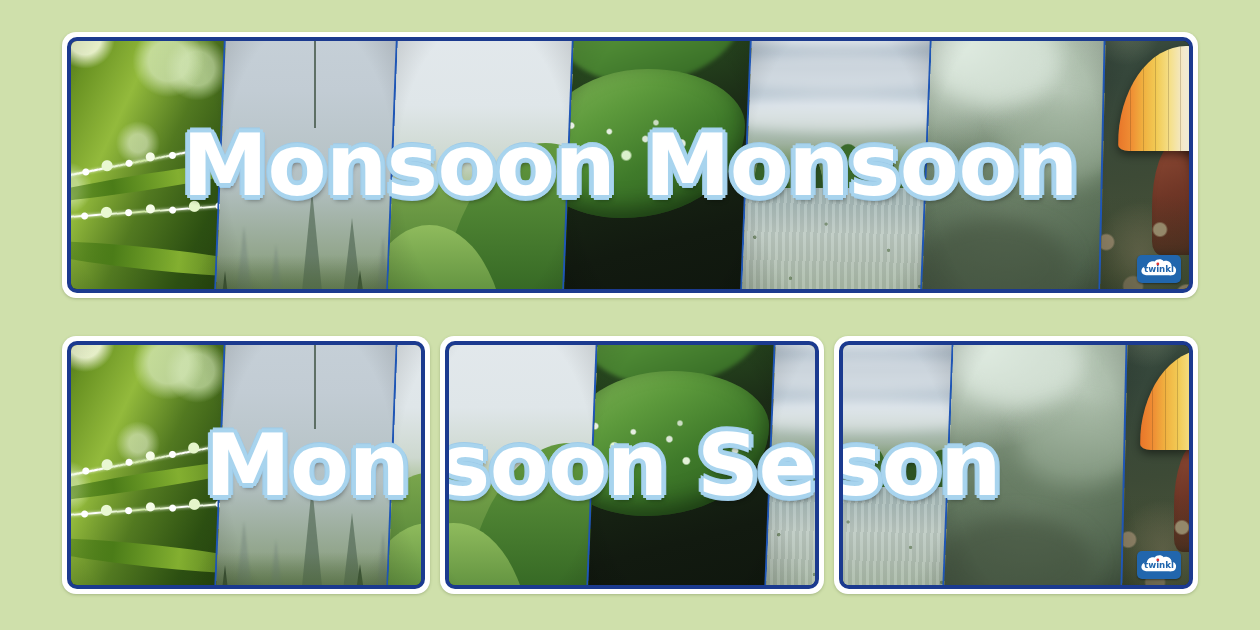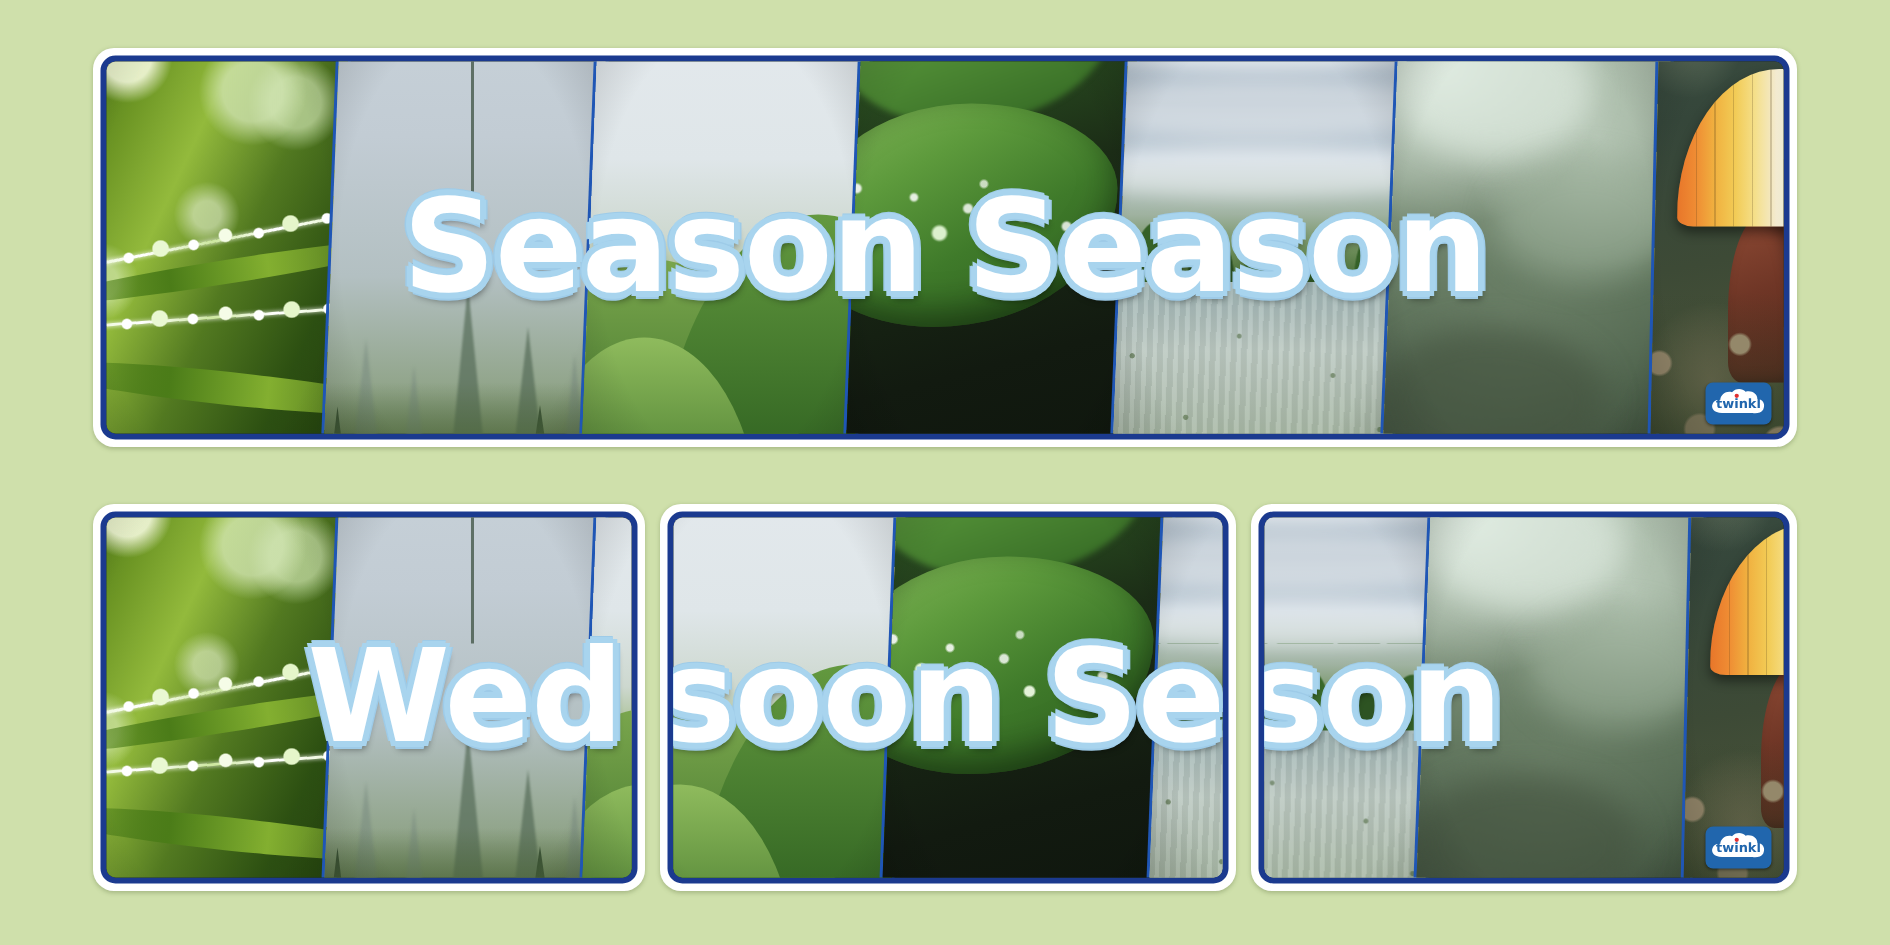--- a/index.html
+++ b/index.html
@@ -440,21 +440,21 @@
               </div>
               <div class="rubble"></div>
               <div class="vig"></div>
             </div>
           </div>
 
         </div>
       </div>
 
       <div class="title-layer" style="top:0; height:100%;">
-        <span class="title-text" style="font-size:86px;">Season Season</span>
+        <span class="title-text" style="font-size:86px;">Monsoon Monsoon</span>
       </div>
 
       <div class="twinkl" style="right:8px; bottom:6px; width:44px; height:28px;">
         <svg width="40" height="22" viewBox="0 0 100 56">
           <path d="M22 44 C8 44 3 36 6 29 C8 23 15 21 19 22 C20 12 30 6 39 9 C44 2 56 1 62 8 C72 5 82 11 82 20 C92 21 96 30 92 38 C89 44 80 45 74 44 Z" fill="#ffffff"></path>
           <text x="50" y="36" font-family="DejaVu Sans, sans-serif" font-size="22" font-weight="bold" fill="#2166ad" text-anchor="middle">twinkl</text>
           <circle cx="47" cy="15" r="3.6" fill="#e03030"></circle>
         </svg>
       </div>
 
@@ -499,21 +499,21 @@
 
               <div class="hill" style="left:-10%; bottom:0; width:70%; height:34%; background:linear-gradient(180deg,#8fbb5d,#3b7026);"></div>
               <div class="vig"></div>
             </div>
           </div>
 
         </div>
       </div>
 
       <div class="title-layer" style="top:0; height:100%; justify-content:flex-start;">
-        <span class="title-text" style="font-size:86px; margin-left:134px;">Wed</span>
+        <span class="title-text" style="font-size:86px; margin-left:134px;">Mon</span>
       </div>
     </div>
   </div>
 
   <div class="banner" id="banner-part-2">
     <div class="banner-frame">
       <div class="strip">
         <div class="film" style="left:-354px; width:1120px;">
 
           <div class="pan" style="left:322px; width:182px; transform:skewX(-2.2deg);">

